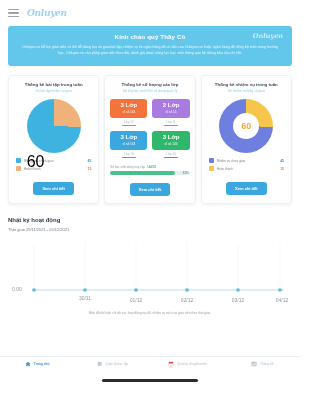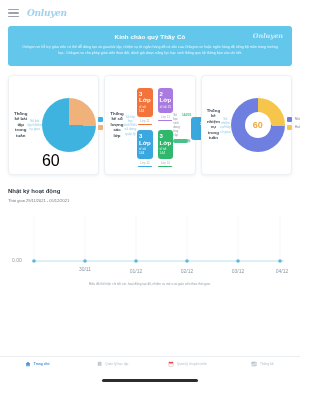--- a/index.html
+++ b/index.html
@@ -63,21 +63,21 @@
   
   .cards { display: flex; gap: 5px; margin-top: 9px; }
   .card {
     flex: 1 1 0;
     background: #fff;
     border: 0.5px solid #eef1f4;
     border-radius: 4px;
     box-shadow: 0 1px 3px rgba(80,100,120,.10);
     padding: 6px 5px 7px 5px;
     display: flex;
-    flex-direction: row;
+    flex-direction: column;
     align-items: center;
     min-width: 0;
   }
   .card-title {
     font-size: 4.4px; font-weight: 700; color: #3d4852;
     text-align: center; line-height: 1.25;
   }
   .card-sub {
     font-size: 3.3px; color: #8fc9e8; text-align: center;
     margin-top: 2px; line-height: 1.25;

